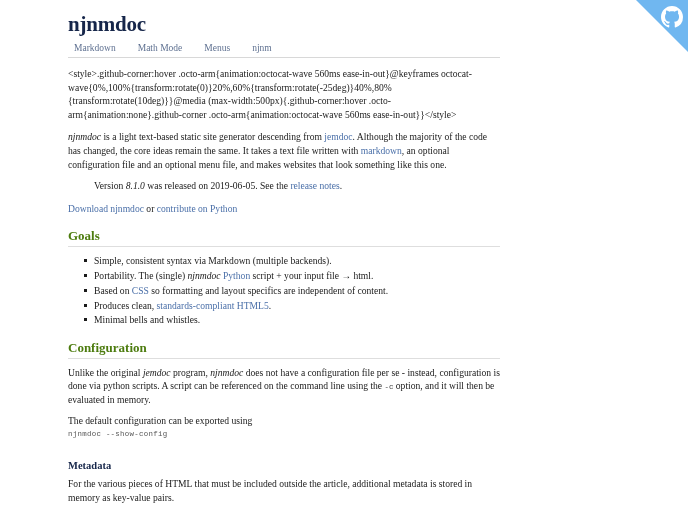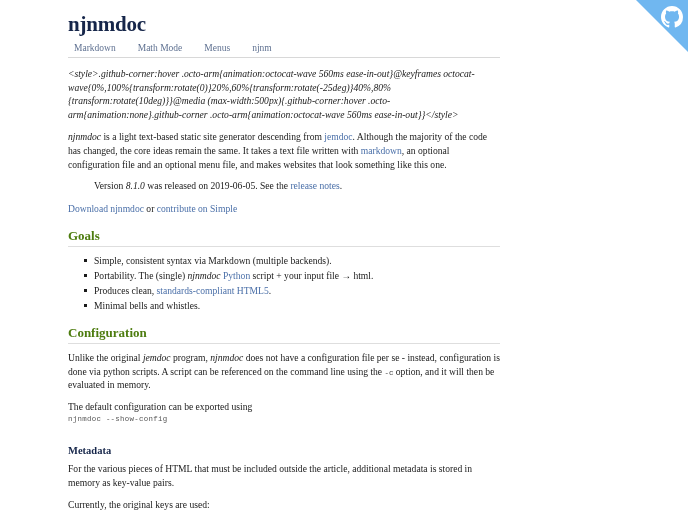--- a/index.html
+++ b/index.html
@@ -82,21 +82,20 @@
     color: #1a1a1a;
   }
   a { color: #4a6fa8; text-decoration: none; }
   em, i { font-style: italic; }
 
   .style-block {
     font-size: 9.6px;
     line-height: 1.42;
     margin: 0 0 9px 0;
     word-break: break-word;
-    font-style: italic;
   }
   .version-line {
     margin: 0 0 9px 26px;
     font-size: 9.6px;
   }
 
   
   h2.sect {
     font-size: 13px;
     font-weight: bold;
@@ -180,27 +179,28 @@
   </nav>
   <hr class="rule">
 
 
   <div class="style-block">&lt;style&gt;.github-corner:hover .octo-arm{animation:octocat-wave 560ms ease-in-out}@keyframes octocat-wave{0%,100%{transform:rotate(0)}20%,60%{transform:rotate(-25deg)}40%,80%{transform:rotate(10deg)}}@media (max-width:500px){.github-corner:hover .octo-arm{animation:none}.github-corner .octo-arm{animation:octocat-wave 560ms ease-in-out}}&lt;/style&gt;</div>
 
   <p><em>njnmdoc</em><span> is a light text-based static site generator descending from </span><a href="#">jemdoc</a><span>. Although the majority of the code has changed, the core ideas remain the same. It takes a text file written with </span><a href="#">markdown</a><span>, an optional configuration file and an optional menu file, and makes websites that look something like this one.</span></p>
 
   <p class="version-line"><span>Version </span><em>8.1.0</em><span> was released on </span><span>2019-06-05</span><span>. See the </span><a href="#">release notes</a><span>.</span></p>
 
-  <p><a href="#">Download njnmdoc</a><span> or </span><a href="#">contribute on Simple</a></p>
+  <p><a href="#">Download njnmdoc</a><span> or </span><a href="#">contribute on Python</a></p>
 
   <h2 class="sect">Goals</h2>
   <hr class="hrule">
   <ul class="bullets">
     <li><span>Simple, consistent syntax via Markdown (multiple backends).</span></li>
     <li><span>Portability. The (single) </span><em>njnmdoc</em><span> </span><a href="#">Python</a><span> script + your input file → html.</span></li>
+    <li><span>Based on </span><a href="#">CSS</a><span> so formatting and layout specifics are independent of content.</span></li>
     <li><span>Produces clean, </span><a href="#">standards-compliant HTML5</a><span>.</span></li>
     <li><span>Minimal bells and whistles.</span></li>
   </ul>
 
   <h2 class="sect">Configuration</h2>
   <hr class="hrule">
   <p><span>Unlike the original </span><em>jemdoc</em><span> program, </span><em>njnmdoc</em><span> does not have a configuration file per se - instead, configuration is done via python scripts. A script can be referenced on the command line using the </span><span class="inline-code">-c</span><span> option, and it will then be evaluated in memory.</span></p>
   <p class="tight">The default configuration can be exported using</p>
   <code class="codeline">njnmdoc --show-config</code>
 

